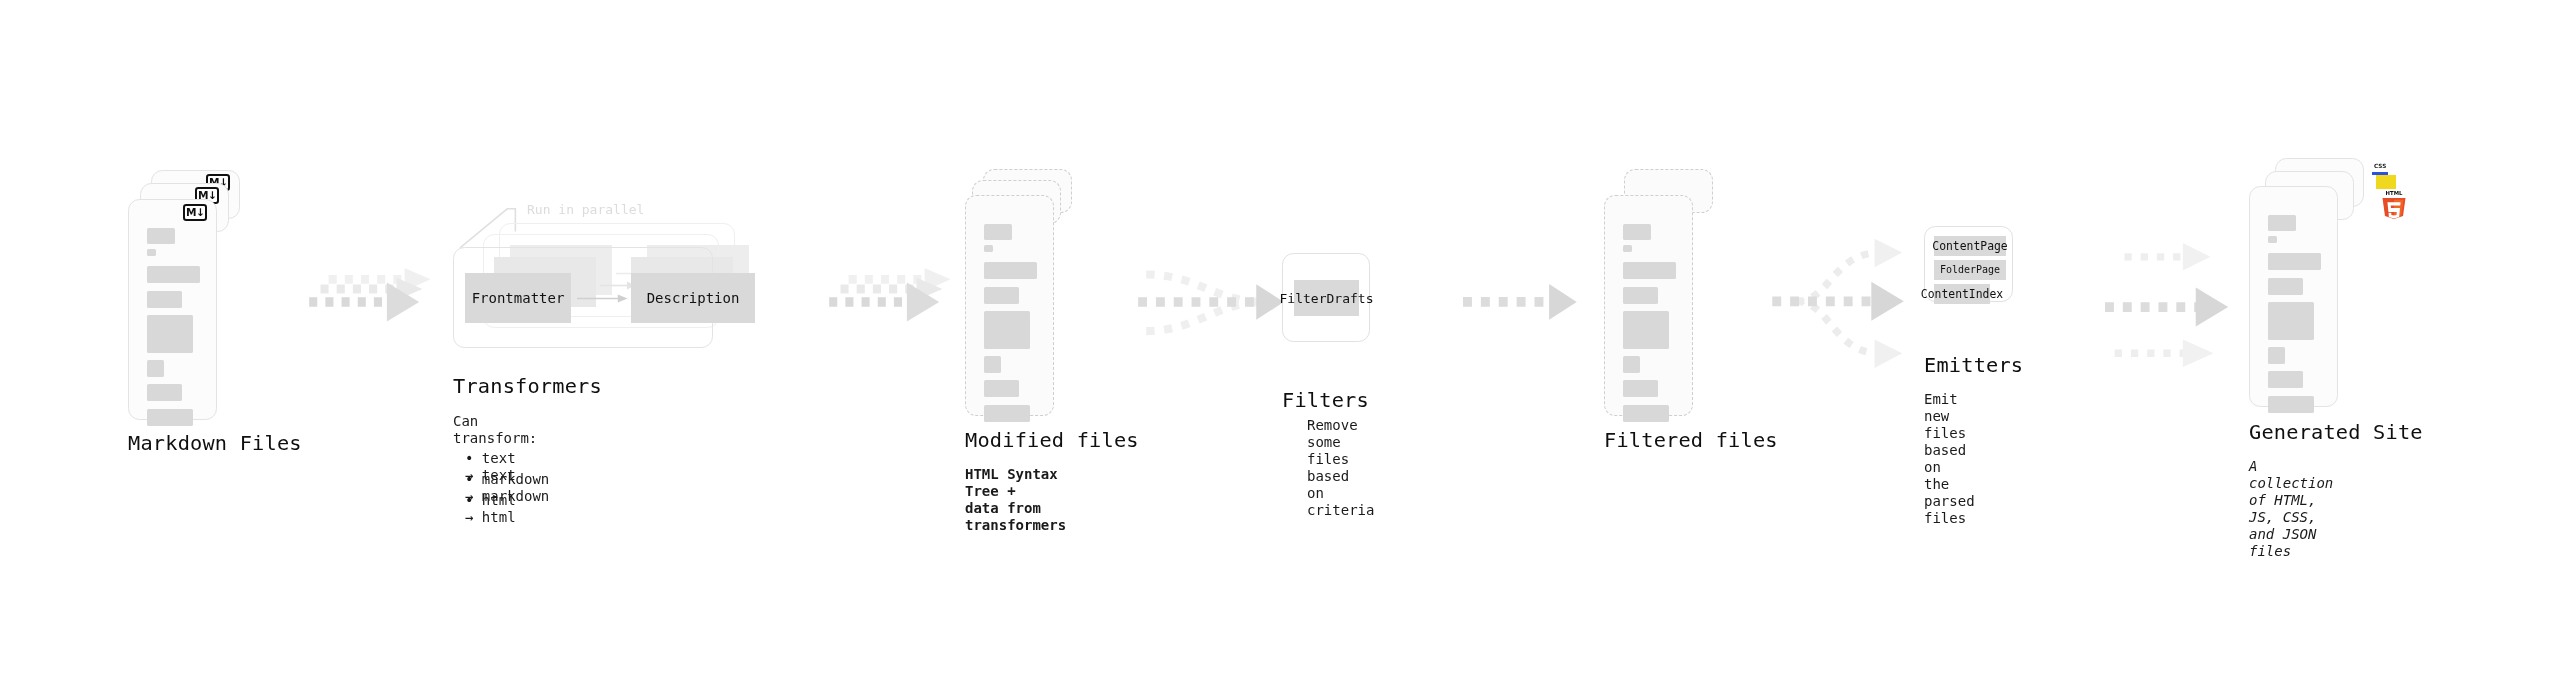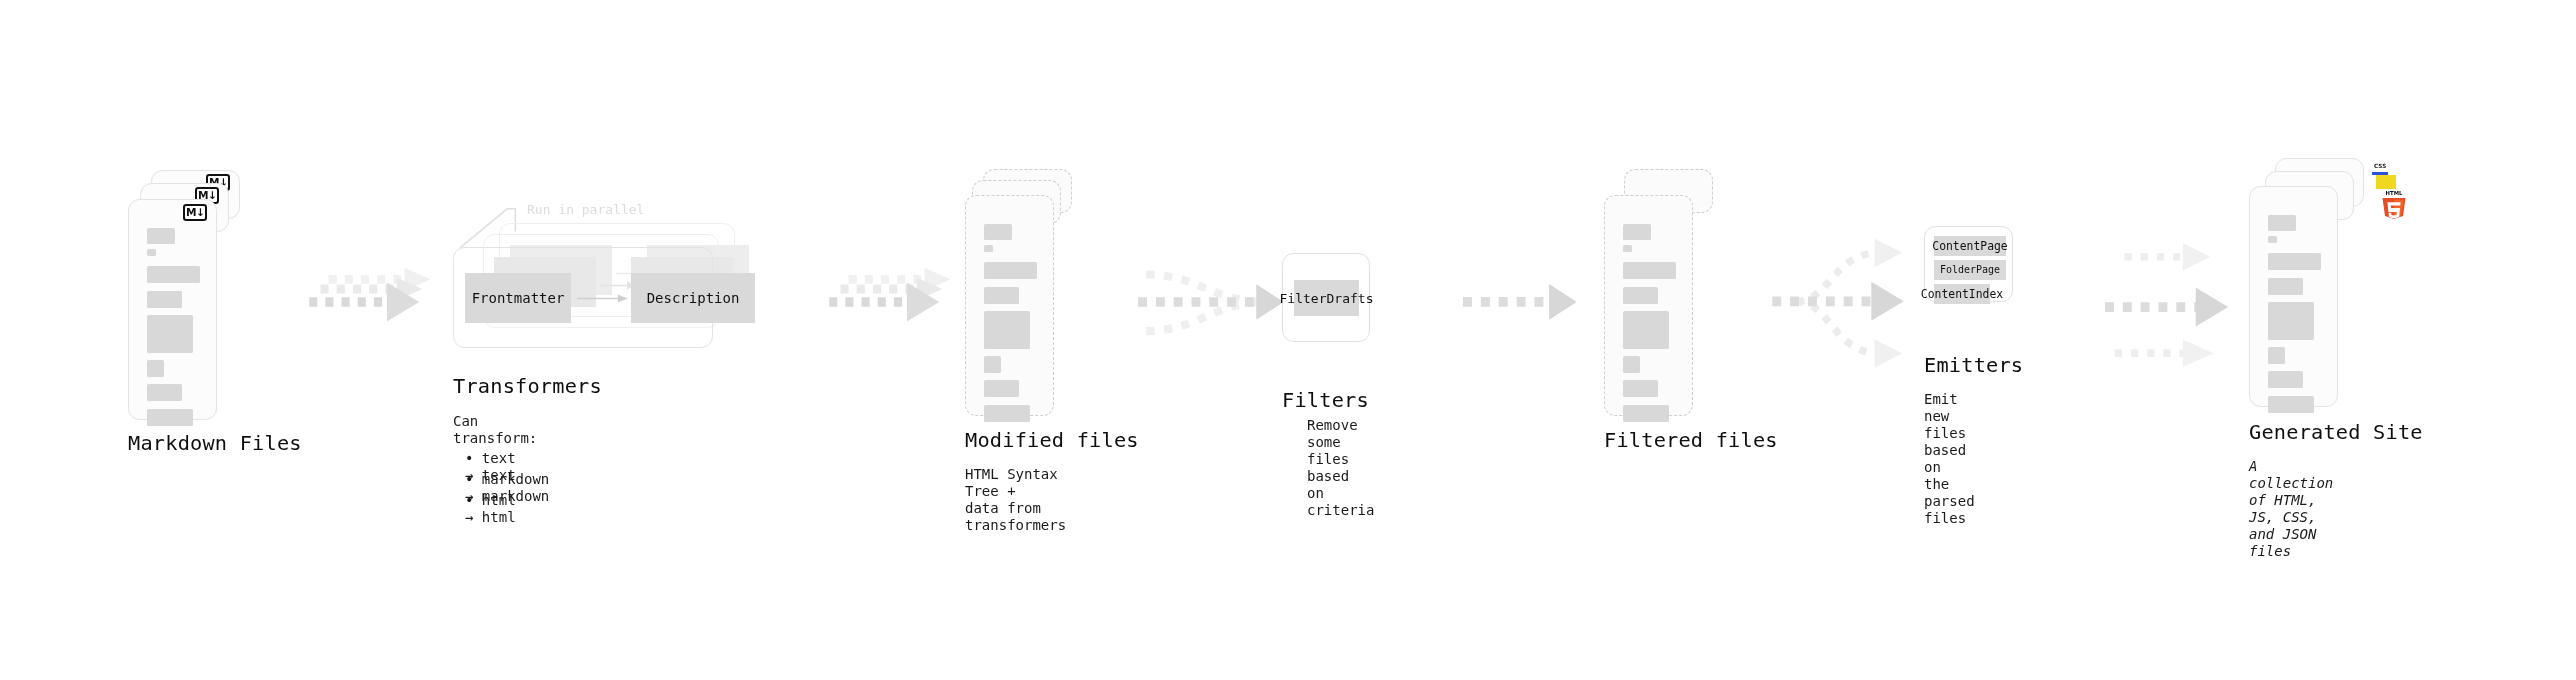--- a/index.html
+++ b/index.html
@@ -263,21 +263,21 @@
           <div class="ln w100"></div>
           <div class="ln w66"></div>
           <div class="ln w87 tall"></div>
           <div class="ln w33"></div>
           <div class="ln w66"></div>
           <div class="ln w87"></div>
         </div>
       </div>
     </div>
     <div class="stage-title abs" style="left:965px;top:428px;">Modified files</div>
-    <div class="stage-desc abs" style="left:965px;top:466px;">HTML Syntax Tree +
+    <div class="stage-desc abs" style="left:965px;top:466px;font-weight:bold;">HTML Syntax Tree +
 data from transformers</div>
   </div>
 
   <svg class="abs" width="154" height="89" style="left:1138px;top:268px;" viewBox="0 0 190 110">
     <g fill="none">
       <path d="M10 8 C 70 8, 95 40, 150 42" stroke="#efefef" stroke-width="10" stroke-dasharray="10 12"></path>
       <path d="M10 78 C 70 78, 95 44, 150 42" stroke="#efefef" stroke-width="10" stroke-dasharray="10 12"></path>
       <line x1="0" y1="42" x2="150" y2="42" stroke="#dcdcdc" stroke-width="12" stroke-dasharray="11 11"></line>
       <polygon points="146,20 180,42 146,64" fill="#d7d7d7"></polygon>
     </g>

